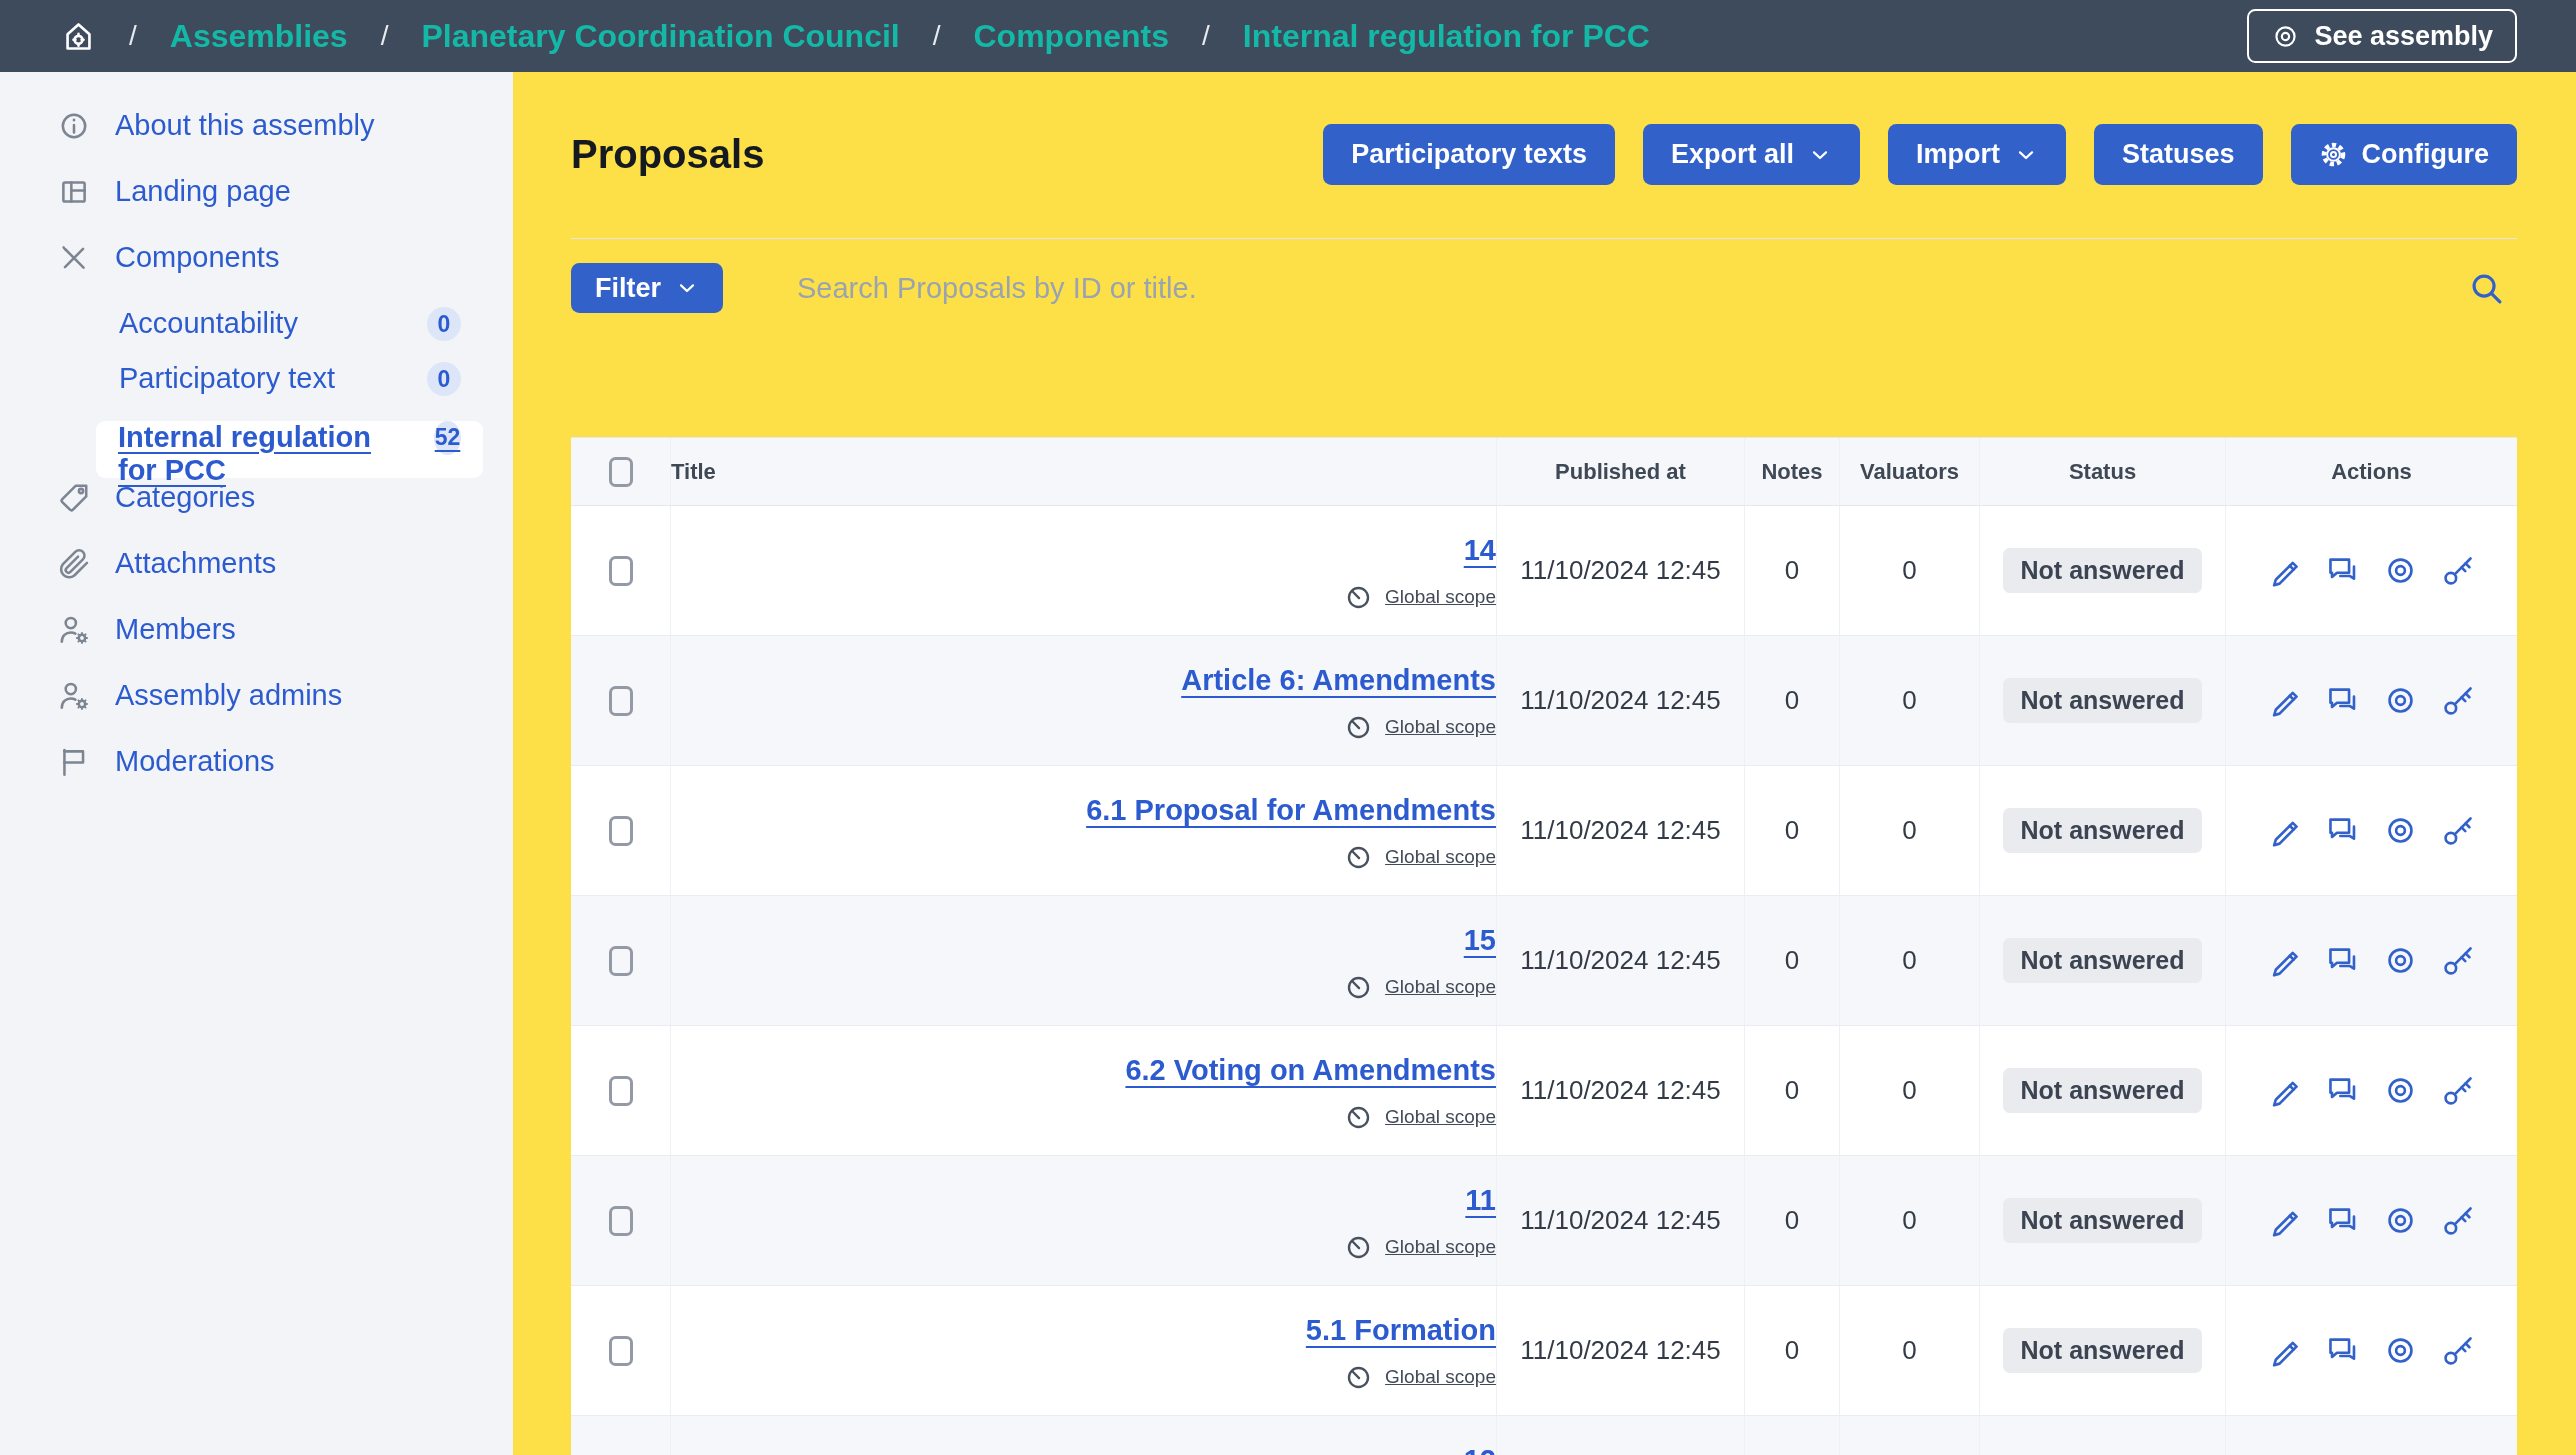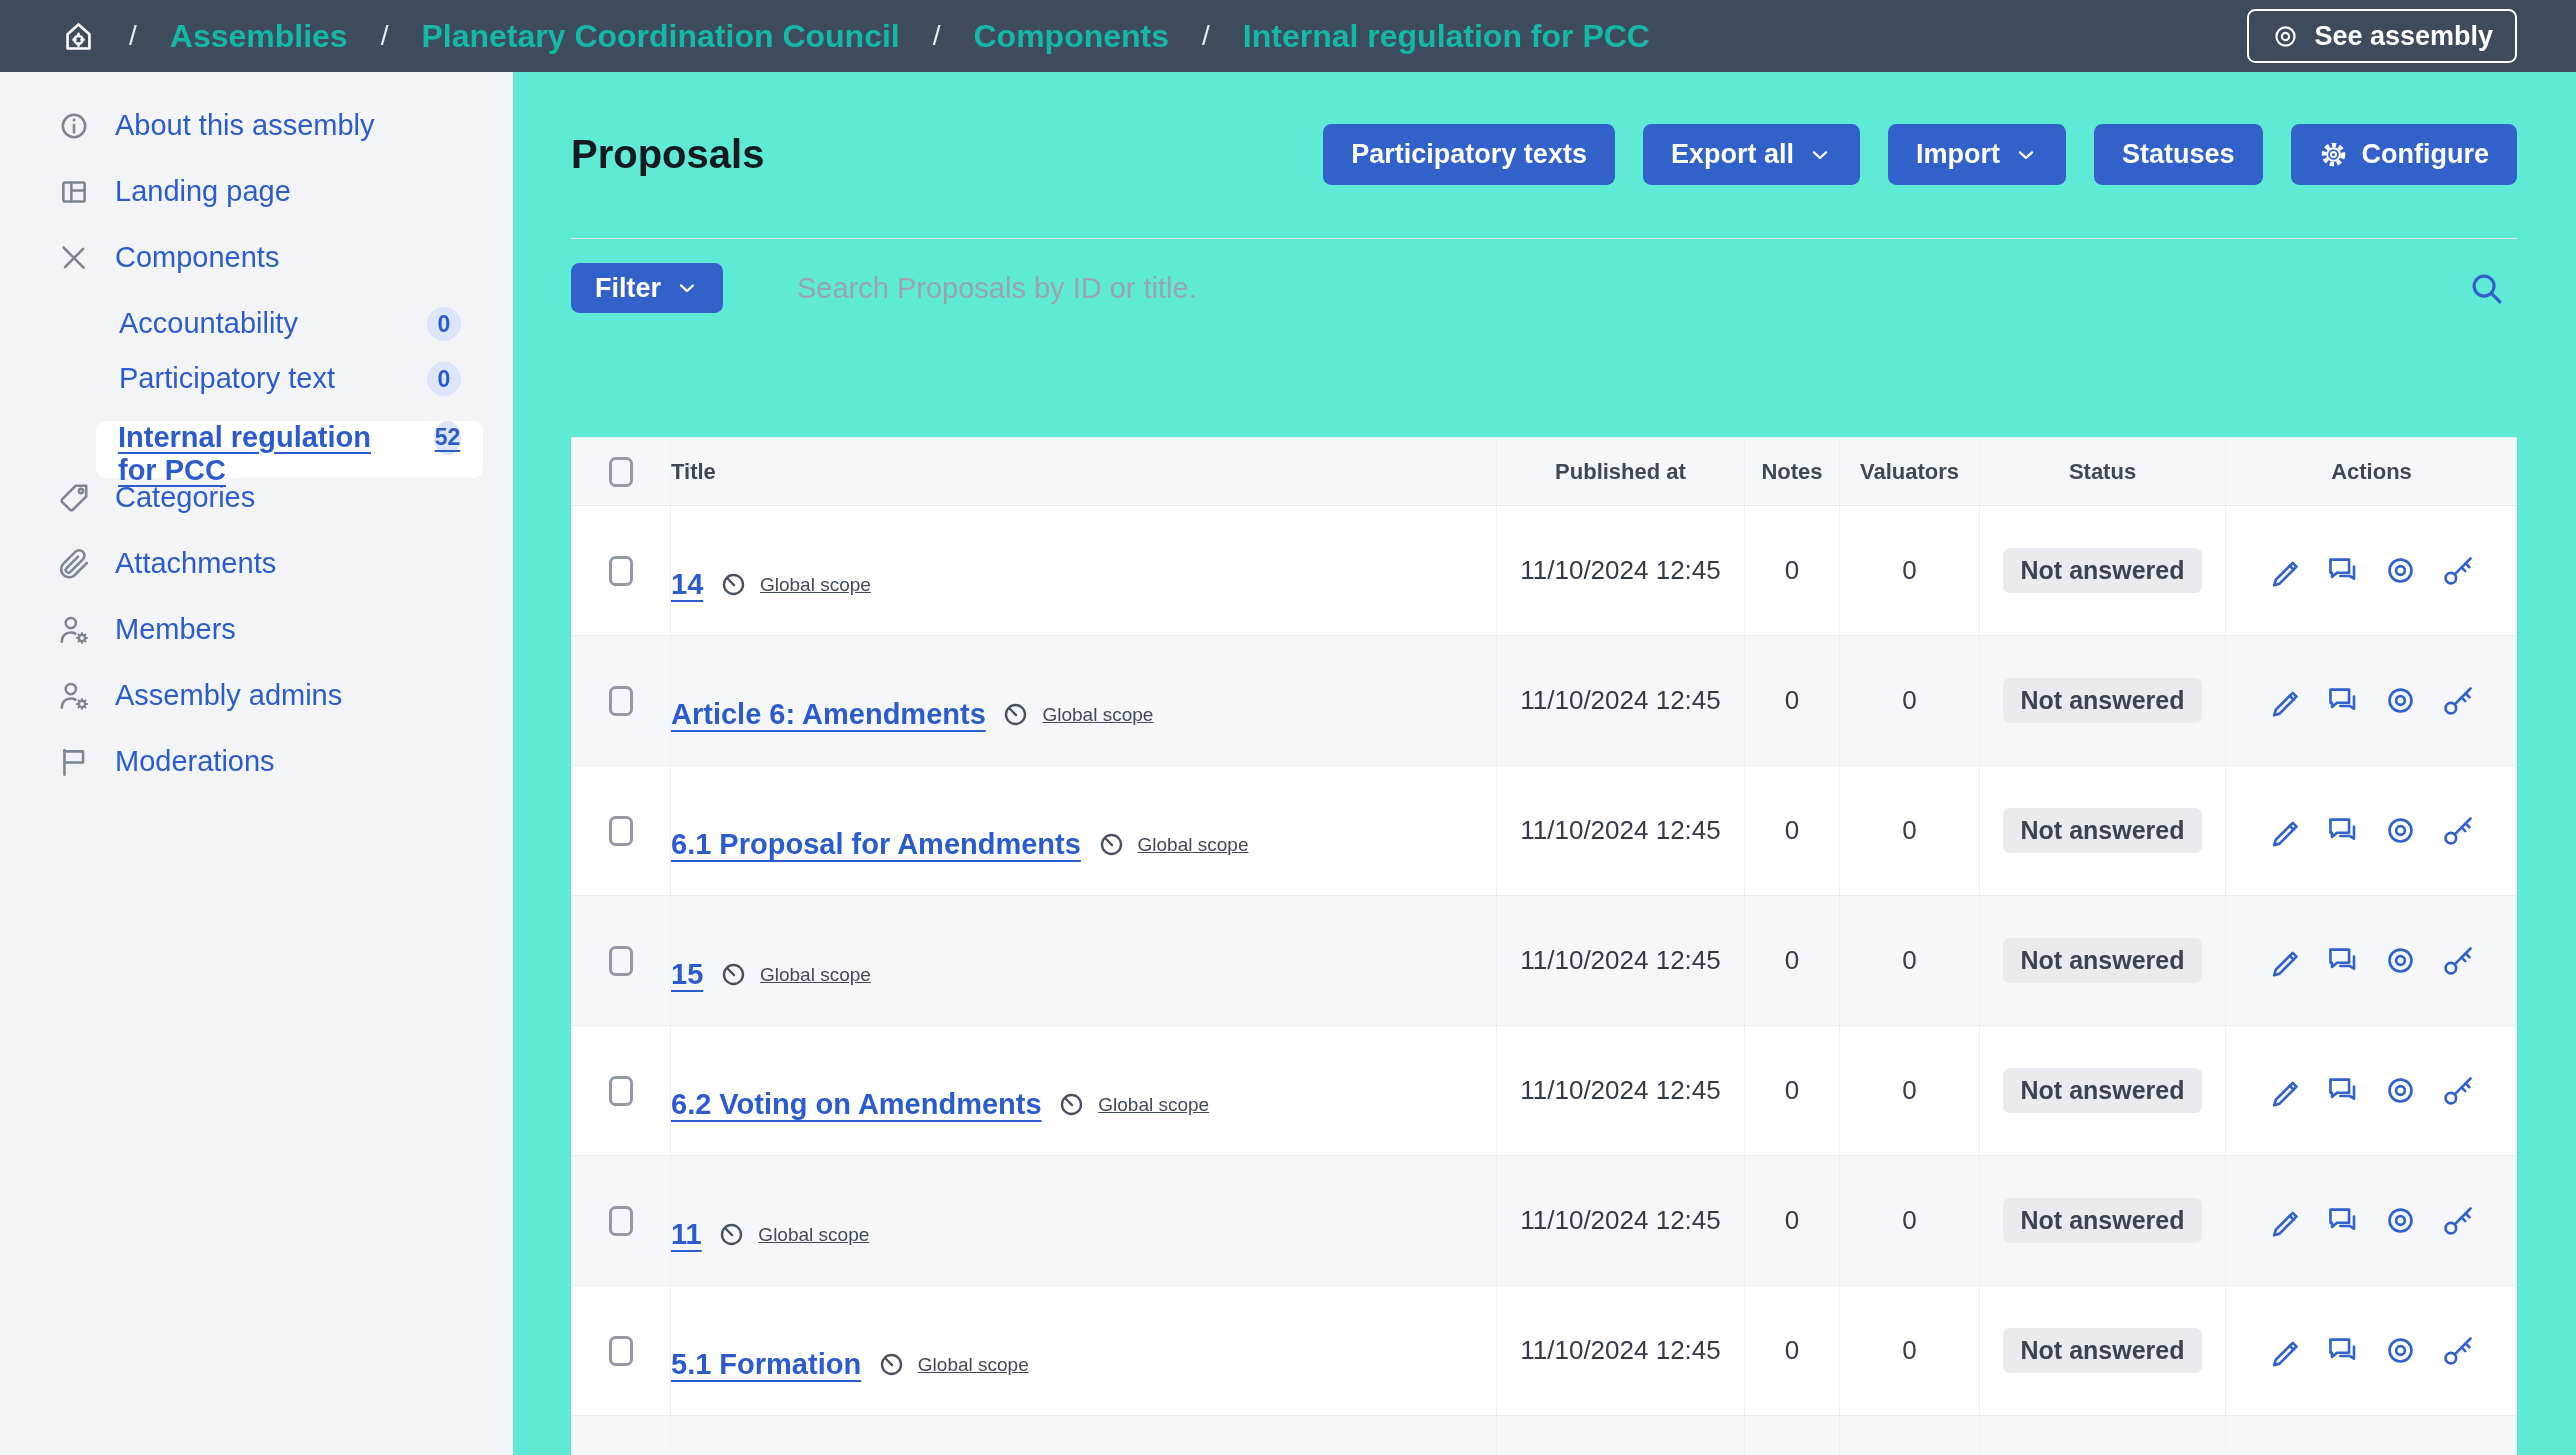--- a/index.html
+++ b/index.html
@@ -42,21 +42,21 @@
     margin:3.7px 30px 3.7px 96px; padding:0 22px 0 22px; font-weight:700;
   }
   .s-active .s-label, .s-active .badge-circle span { text-decoration:underline; text-underline-offset:4.6px; }
   .badge-circle {
     margin-left:auto; width:34px; height:34px; border-radius:50%;
     background:var(--count-badge-bg); color:var(--link-blue);
     font-size:23px; font-weight:700; display:flex; align-items:center; justify-content:center;
   }
 
   
-  .main { flex:1; background:#5eead4; padding:0 59px 0 58px; overflow:hidden; }
+  .main { flex:1; background:#fde047; padding:0 59px 0 58px; overflow:hidden; }
   .page-header { margin-top:52px; height:61px; display:flex; align-items:center; justify-content:space-between; }
   .page-title { font-size:40px; font-weight:700; color:#151a21; }
   .toolbar { display:flex; gap:28px;border-radius:27px; }
   .btn-primary {
     display:flex; align-items:center; gap:14px; background:var(--primary-blue); color:#fff;
     border:none; border-radius:8.3px; font-family:inherit; font-size:27px; font-weight:700;
     padding:0 28px; height:61px; cursor:pointer; white-space:nowrap;
   }
   .btn-primary .icon { width:24px; height:24px; }
   .btn-primary .icon.gear { width:29px; height:29px; }
@@ -89,21 +89,21 @@
   .c-act   { width:291px; flex:0 0 291px; border-right:none; }
 
   .trow { display:flex; height:130px; border-bottom:0.9px solid #e9ecf0; background:#fff; }
   .trow:nth-child(even) { background:var(--row-alt-bg); }
   .trow .cell { font-size:26px; color:#333b47; }
 
   .checkbox {
     width:24px; height:30px; border:3.2px solid #939aa5; border-radius:6.5px;
     background:transparent; cursor:pointer; display:inline-block;
   }
-  .title-wrap { display:flex; flex-direction:row; align-items:center; padding-top:28px; gap:15.7px; height:100%; width:100%; }
+  .title-wrap { display:flex; flex-direction:column; align-items:flex-end; padding-top:28px; gap:15.7px; height:100%; width:100%; }
   .title-link {
     color:var(--link-blue); font-size:29px; font-weight:700;
     text-decoration:underline; text-underline-offset:5.6px; text-decoration-thickness:2.3px; cursor:pointer;
   }
   .scope { display:flex; align-items:center; gap:12px; color:#414a57; font-size:19px;text-decoration:underline; }
   .scope .icon { width:29px; height:29px; color:#48515e; }
 
   .badge {
     background:var(--badge-bg); color:var(--badge-text); border-radius:6.5px;
     padding:8.3px 17.6px; font-size:25px; font-weight:700; white-space:nowrap;

